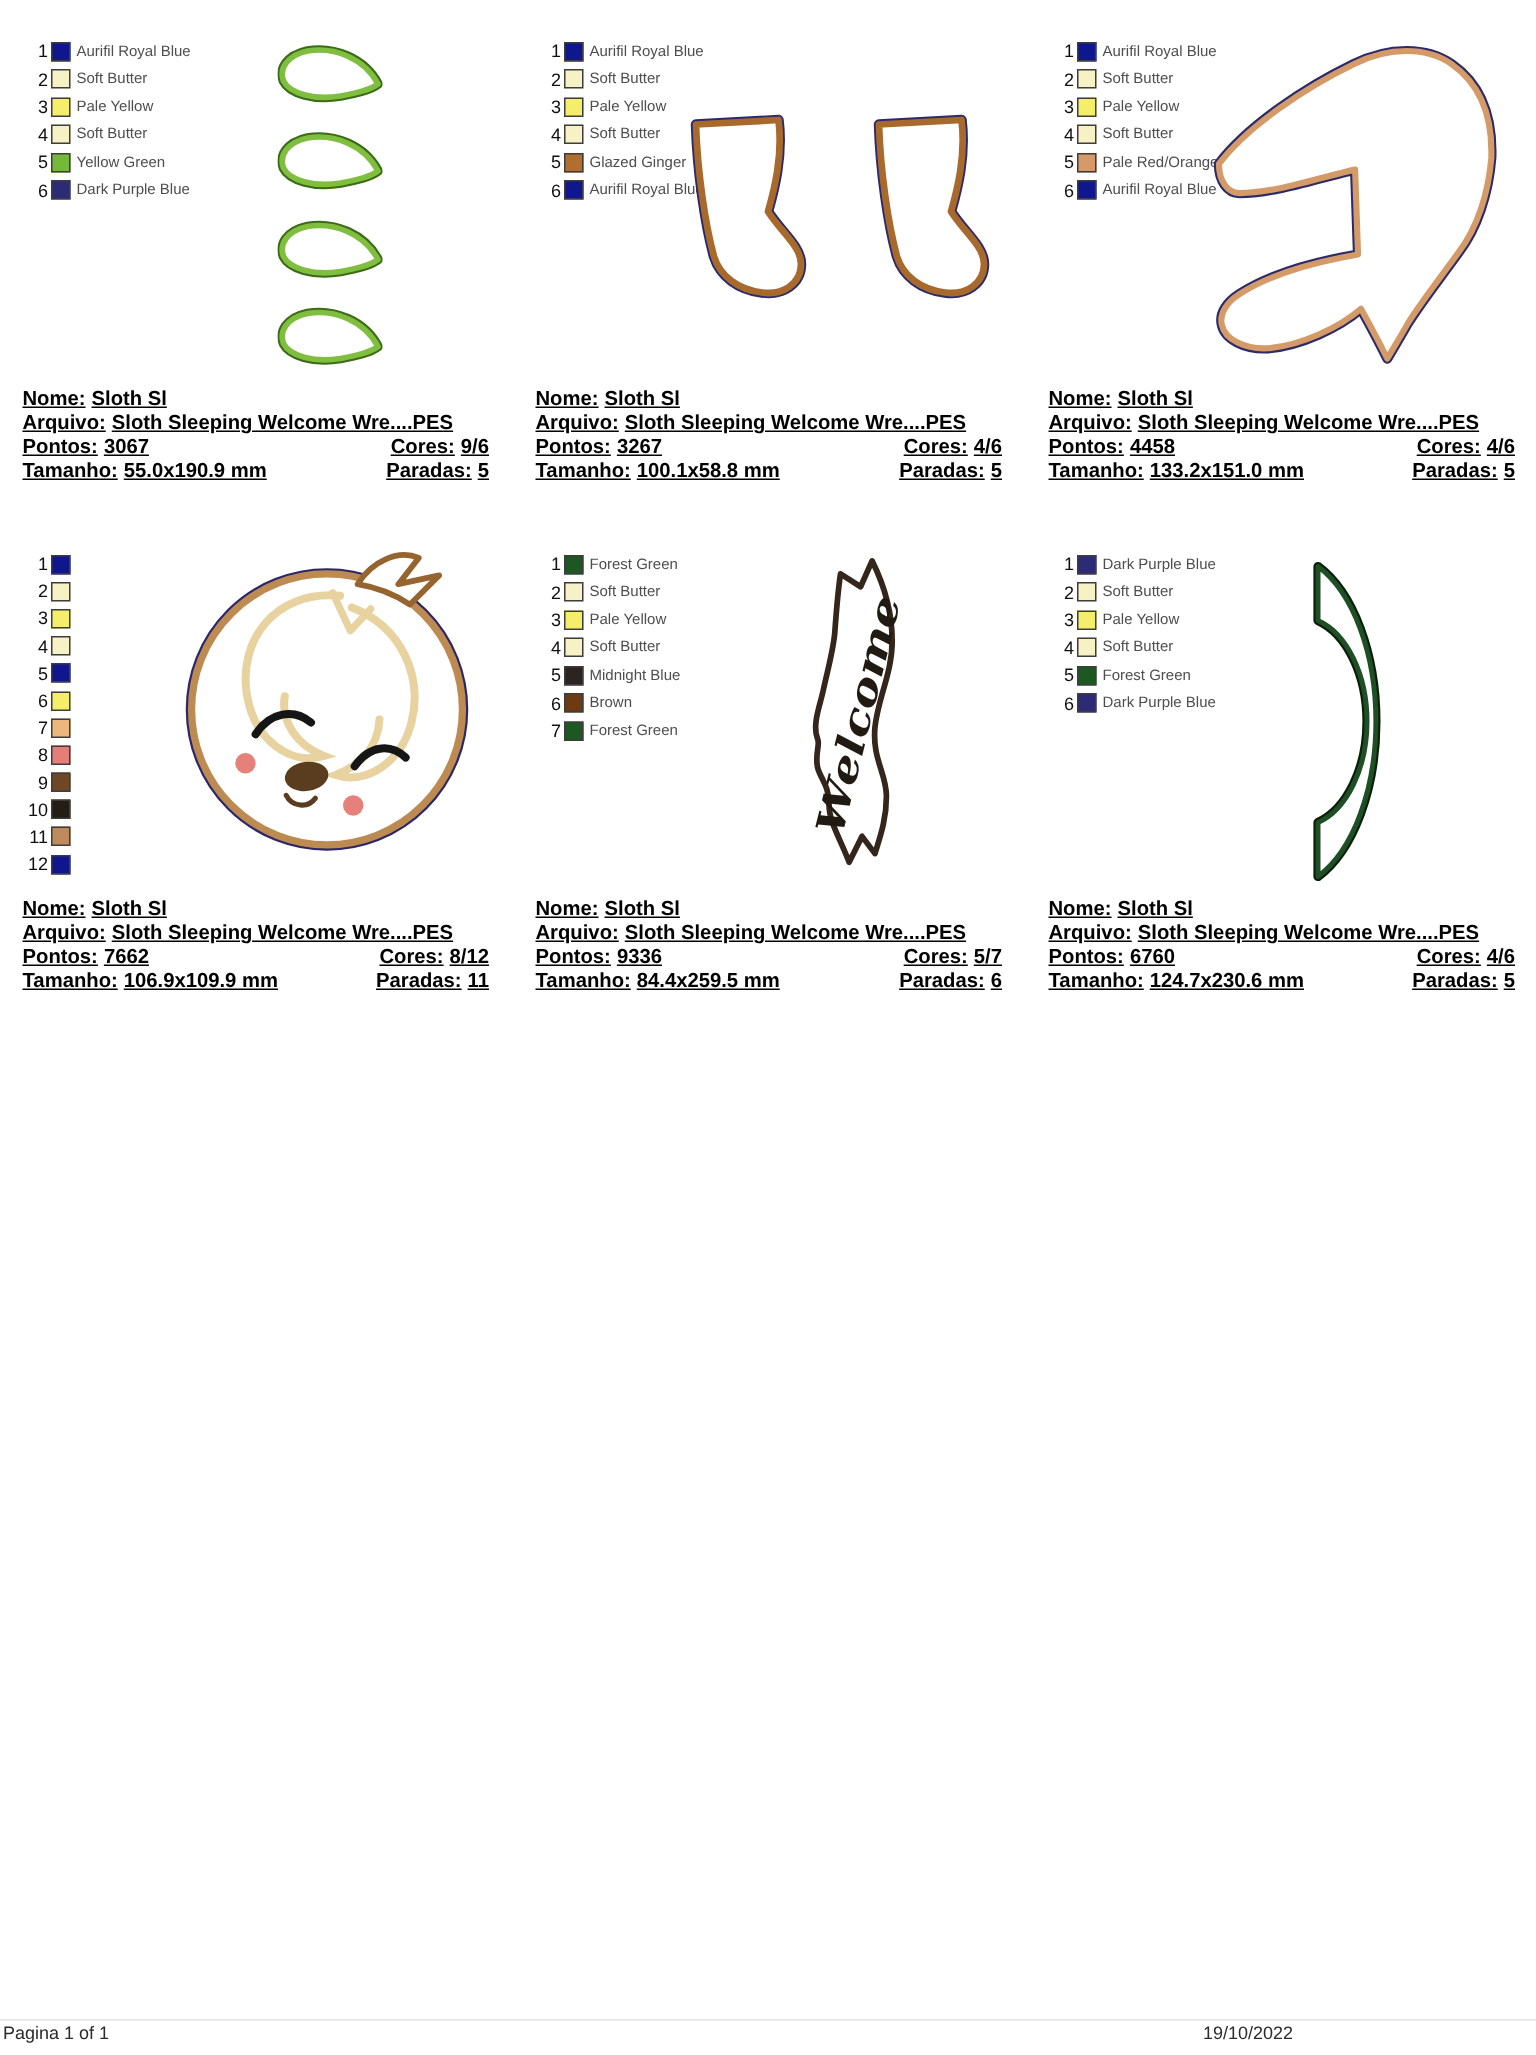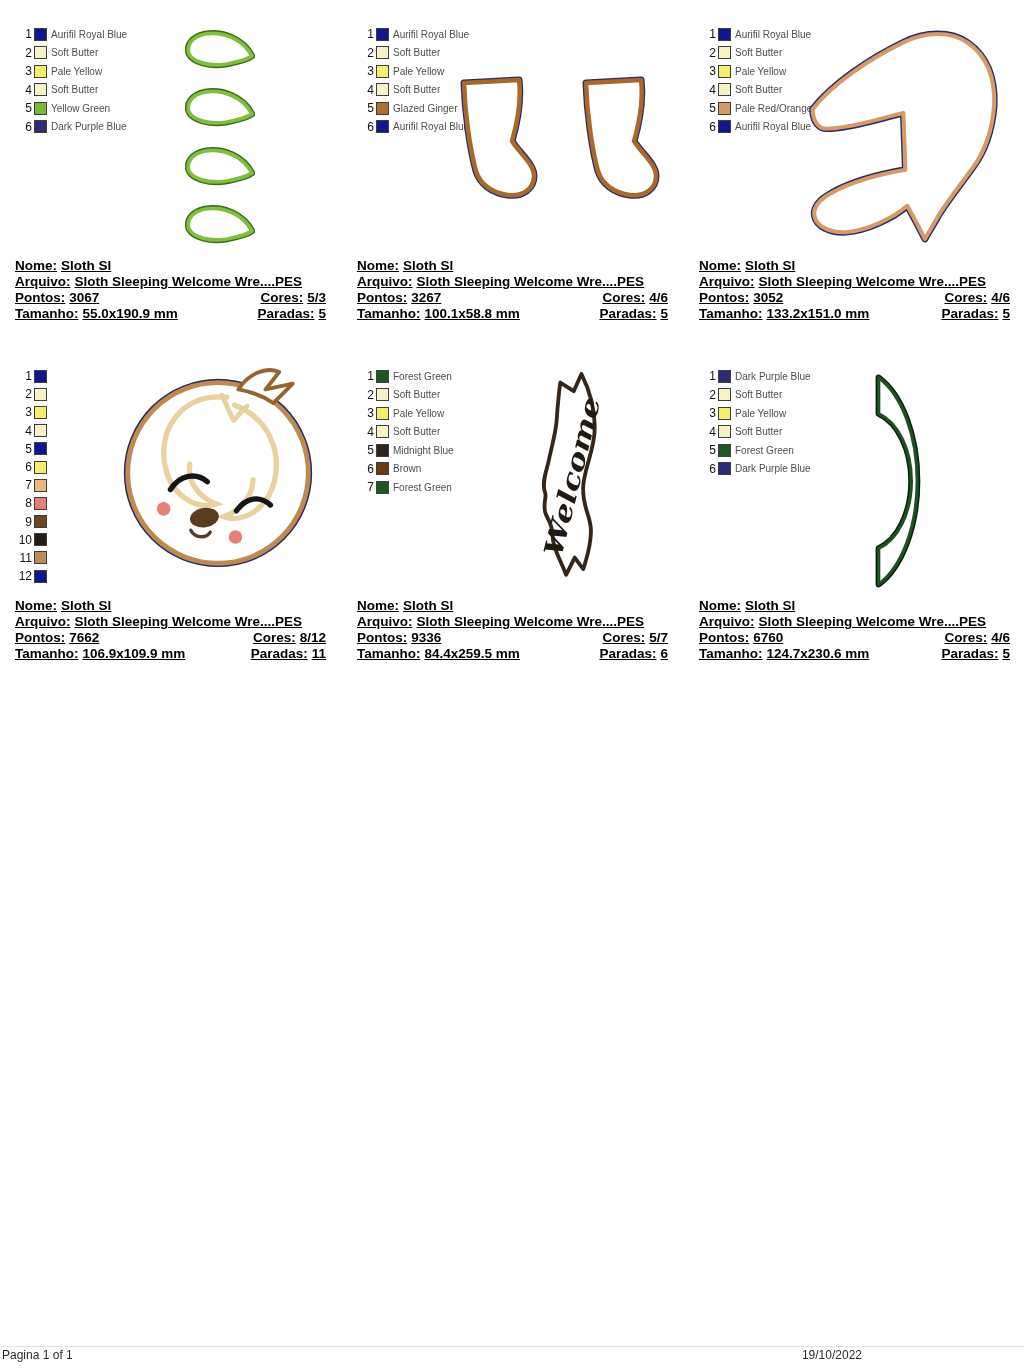--- a/index.html
+++ b/index.html
@@ -98,21 +98,21 @@
       <use href="#leaf" y="2"></use>
       <use href="#leaf" y="60"></use>
       <use href="#leaf" y="119"></use>
       <use href="#leaf" y="177"></use>
     </svg>
     <div class="meta">
       <div><span class="lbl">Nome:</span><span>Sloth Sl</span></div>
       <div><span class="lbl">Arquivo:</span><span>Sloth Sleeping Welcome Wre....PES</span></div>
       <div class="row">
           <span><span class="lbl">Pontos:</span><span>3067</span></span>
-          <span><span class="lbl">Cores:</span><span>5/3</span></span>
+          <span><span class="lbl">Cores:</span><span>9/6</span></span>
         </div>
       <div class="row">
           <span><span class="lbl">Tamanho:</span><span>55.0x190.9 mm</span></span>
           <span><span class="lbl">Paradas:</span><span>5</span></span>
         </div>
     </div>
   </section>
 
   <section class="cell c2">
     <div class="swatches">
@@ -235,21 +235,21 @@
           C 90,92 55,104 30,104
           C 22,104 16,96 16,84 Z"></path>
       </defs>
       <use href="#bodypath" fill="#ffffff" stroke="#2b2a6a" stroke-width="7" stroke-linejoin="round"></use>
       <use href="#bodypath" fill="#ffffff" stroke="#d49a68" stroke-width="4.2" stroke-linejoin="round"></use>
     </svg>
     <div class="meta">
       <div><span class="lbl">Nome:</span><span>Sloth Sl</span></div>
       <div><span class="lbl">Arquivo:</span><span>Sloth Sleeping Welcome Wre....PES</span></div>
       <div class="row">
-          <span><span class="lbl">Pontos:</span><span>3052</span></span>
+          <span><span class="lbl">Pontos:</span><span>4458</span></span>
           <span><span class="lbl">Cores:</span><span>4/6</span></span>
         </div>
       <div class="row">
           <span><span class="lbl">Tamanho:</span><span>133.2x151.0 mm</span></span>
           <span><span class="lbl">Paradas:</span><span>5</span></span>
         </div>
     </div>
   </section>
 
   <section class="cell c4">

